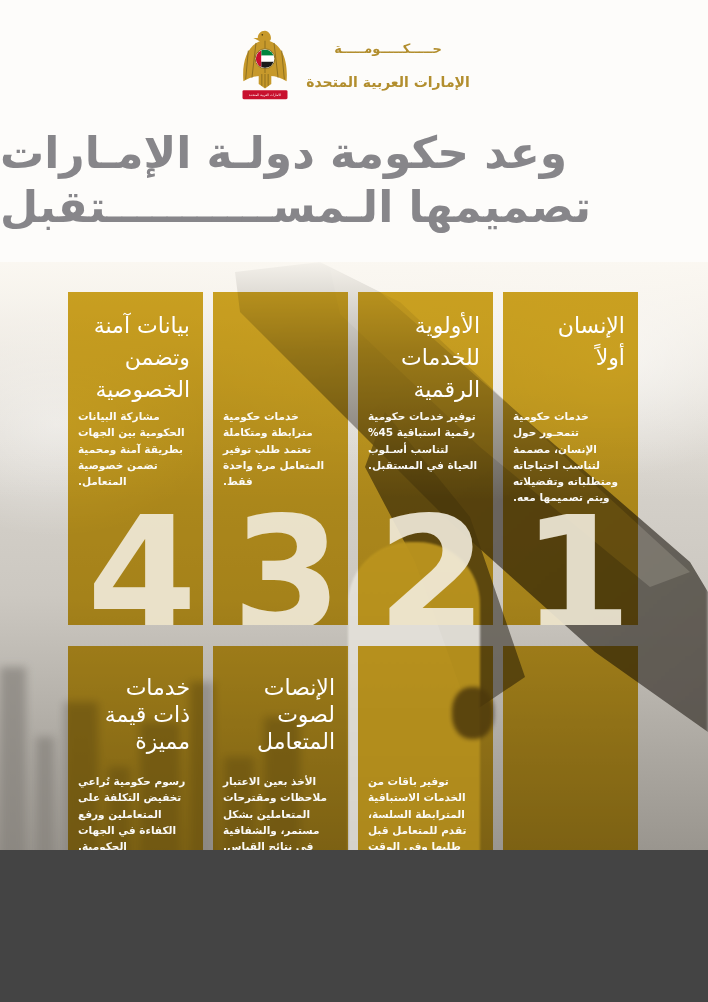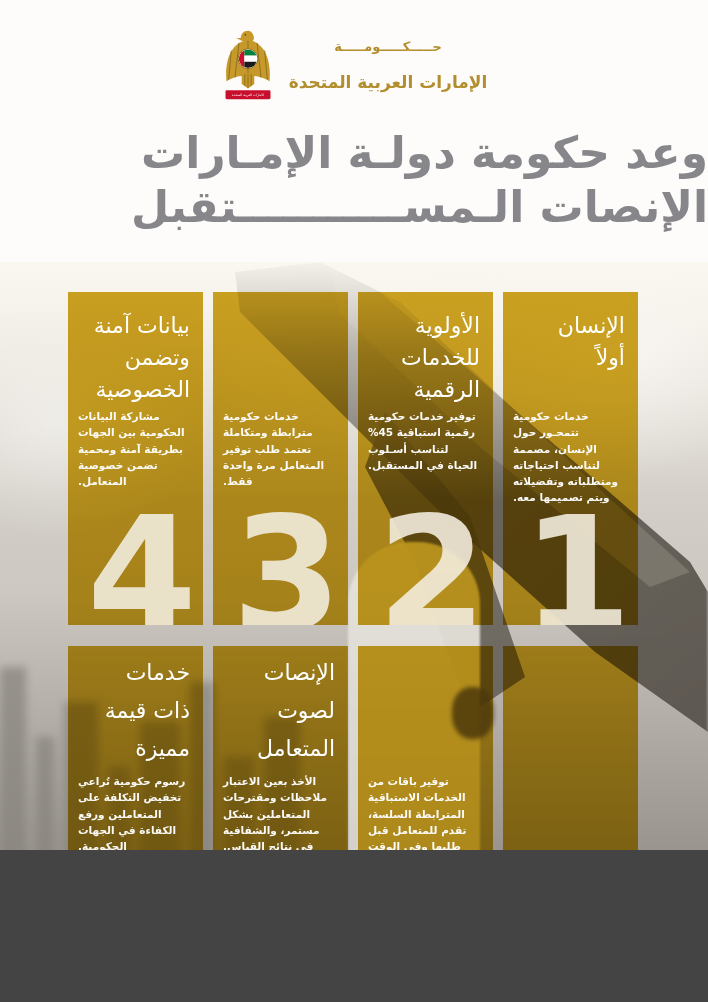--- a/index.html
+++ b/index.html
@@ -7,23 +7,23 @@
     --card-text:#FFFFFF; --flag-red:#C8102E; --flag-green:#00843D; --flag-black:#1A1A1A;
   }
   *{margin:0;padding:0;box-sizing:border-box;}
   body{background:#444;display:flex;justify-content:center;font-family:"DejaVu Sans",sans-serif;}
   .poster{position:relative;width:708px;height:850px;background:#FDFCFA;overflow:hidden;}
 
   
   .logo-row{position:relative;display:flex;justify-content:center;align-items:center;gap:14px;padding-top:26px;}
   .logo-text{direction:rtl;text-align:center;color:var(--logo-gold);}
   .logo-gov{font-size:13px;font-weight:bold;letter-spacing:1px;}
-  .logo-country{font-size:17px;font-weight:bold;margin-top:18px;}
-  .main-title{margin-top:22px;text-align:right;direction:rtl;color:var(--title-gray);
-    font-weight:bold;font-size:44px;line-height:1.22;padding-left:48px;}
+  .logo-country{font-size:14px;font-weight:bold;margin-top:18px;}
+  .main-title{margin-top:22px;text-align:left;direction:rtl;color:var(--title-gray);
+    font-weight:bold;font-size:44px;line-height:1.22;}
 
   
   .photo{position:absolute;left:0;top:262px;width:708px;height:740px;overflow:hidden;}
   .photo .layer{position:absolute;inset:0;}
   .ph-base{background:linear-gradient(180deg,#EDE8E0 0%,#DAD6CF 20%,#CCC8C1 45%,#ACA8A1 66%,#96928B 82%,#8C8982 100%);}
   .ph-clouds{background:
       radial-gradient(260px 180px at 86% 12%, rgba(255,255,255,.65), rgba(255,255,255,0) 70%),
       radial-gradient(220px 160px at 8% 22%, rgba(255,255,255,.45), rgba(255,255,255,0) 70%),
       radial-gradient(300px 200px at 55% 8%, rgba(255,255,255,.35), rgba(255,255,255,0) 70%);}
   .flag-main{clip-path:polygon(235px 10px,320px 0px,380px 30px,540px 170px,690px 300px,708px 330px,708px 470px,595px 390px,450px 260px,300px 110px,240px 50px);
@@ -44,21 +44,21 @@
   .haze{background:linear-gradient(180deg,rgba(251,248,242,.95) 0%,rgba(251,248,242,.5) 12%,rgba(251,248,242,0) 32%);}
 
   
   .row{position:absolute;left:68px;width:570px;display:flex;gap:10px;direction:rtl;}
   .row1{top:292px;height:333px;}
   .row2{top:646px;height:331px;}
   .card{position:relative;width:135px;height:100%;overflow:hidden;}
   .card-bg{position:absolute;inset:0;background:var(--gold);mix-blend-mode:multiply;}
   .card-title{position:absolute;top:18px;right:13px;left:6px;direction:rtl;text-align:right;
       color:var(--card-text);font-weight:normal;font-size:22px;line-height:32px;white-space:pre-line;}
-  .row2 .card-title{top:8px;line-height:38px;}
+  .row2 .card-title{top:28px;line-height:27px;}
   .card-desc{position:absolute;top:116px;right:13px;left:10px;direction:rtl;text-align:left;
       color:var(--card-text);font-size:10.5px;line-height:1.55;font-weight:bold;opacity:.97;}
   .row2 .card-desc{top:127px;}
   .card-number{position:absolute;right:6px;bottom:-12px;color:var(--number);opacity:.9;
       font-size:158px;line-height:.78;font-weight:bold;}
   .row2 .card-number{font-size:176px;bottom:-24px;}
 
   
   .emblem{width:54px;height:78px;}
   .emblem .gold{fill:#C7992B;}
@@ -94,21 +94,21 @@
       <text x="30" y="75.6" text-anchor="middle">الامارات العربية المتحدة</text>
     </svg>
     <div class="logo-text">
       <div class="logo-gov">حـــــكـــــومـــــة</div>
       <div class="logo-country">الإمارات العربية المتحدة</div>
     </div>
   </div>
 
   <div class="main-title">
     <div>وعد حكومة دولـة الإمـارات</div>
-    <div>الإنصات الـمســـــــــــتقبل</div>
+    <div>تصميمها الـمســـــــــــتقبل</div>
   </div>
 
   <div class="photo">
     <div class="layer ph-base"></div>
     <div class="layer ph-clouds"></div>
     <div class="layer flag-main"></div>
     <div class="layer flag-fold"></div>
     <div class="layer flag-tail"></div>
     <div class="towers">
       <div class="t" style="width:26px;height:250px"></div>

